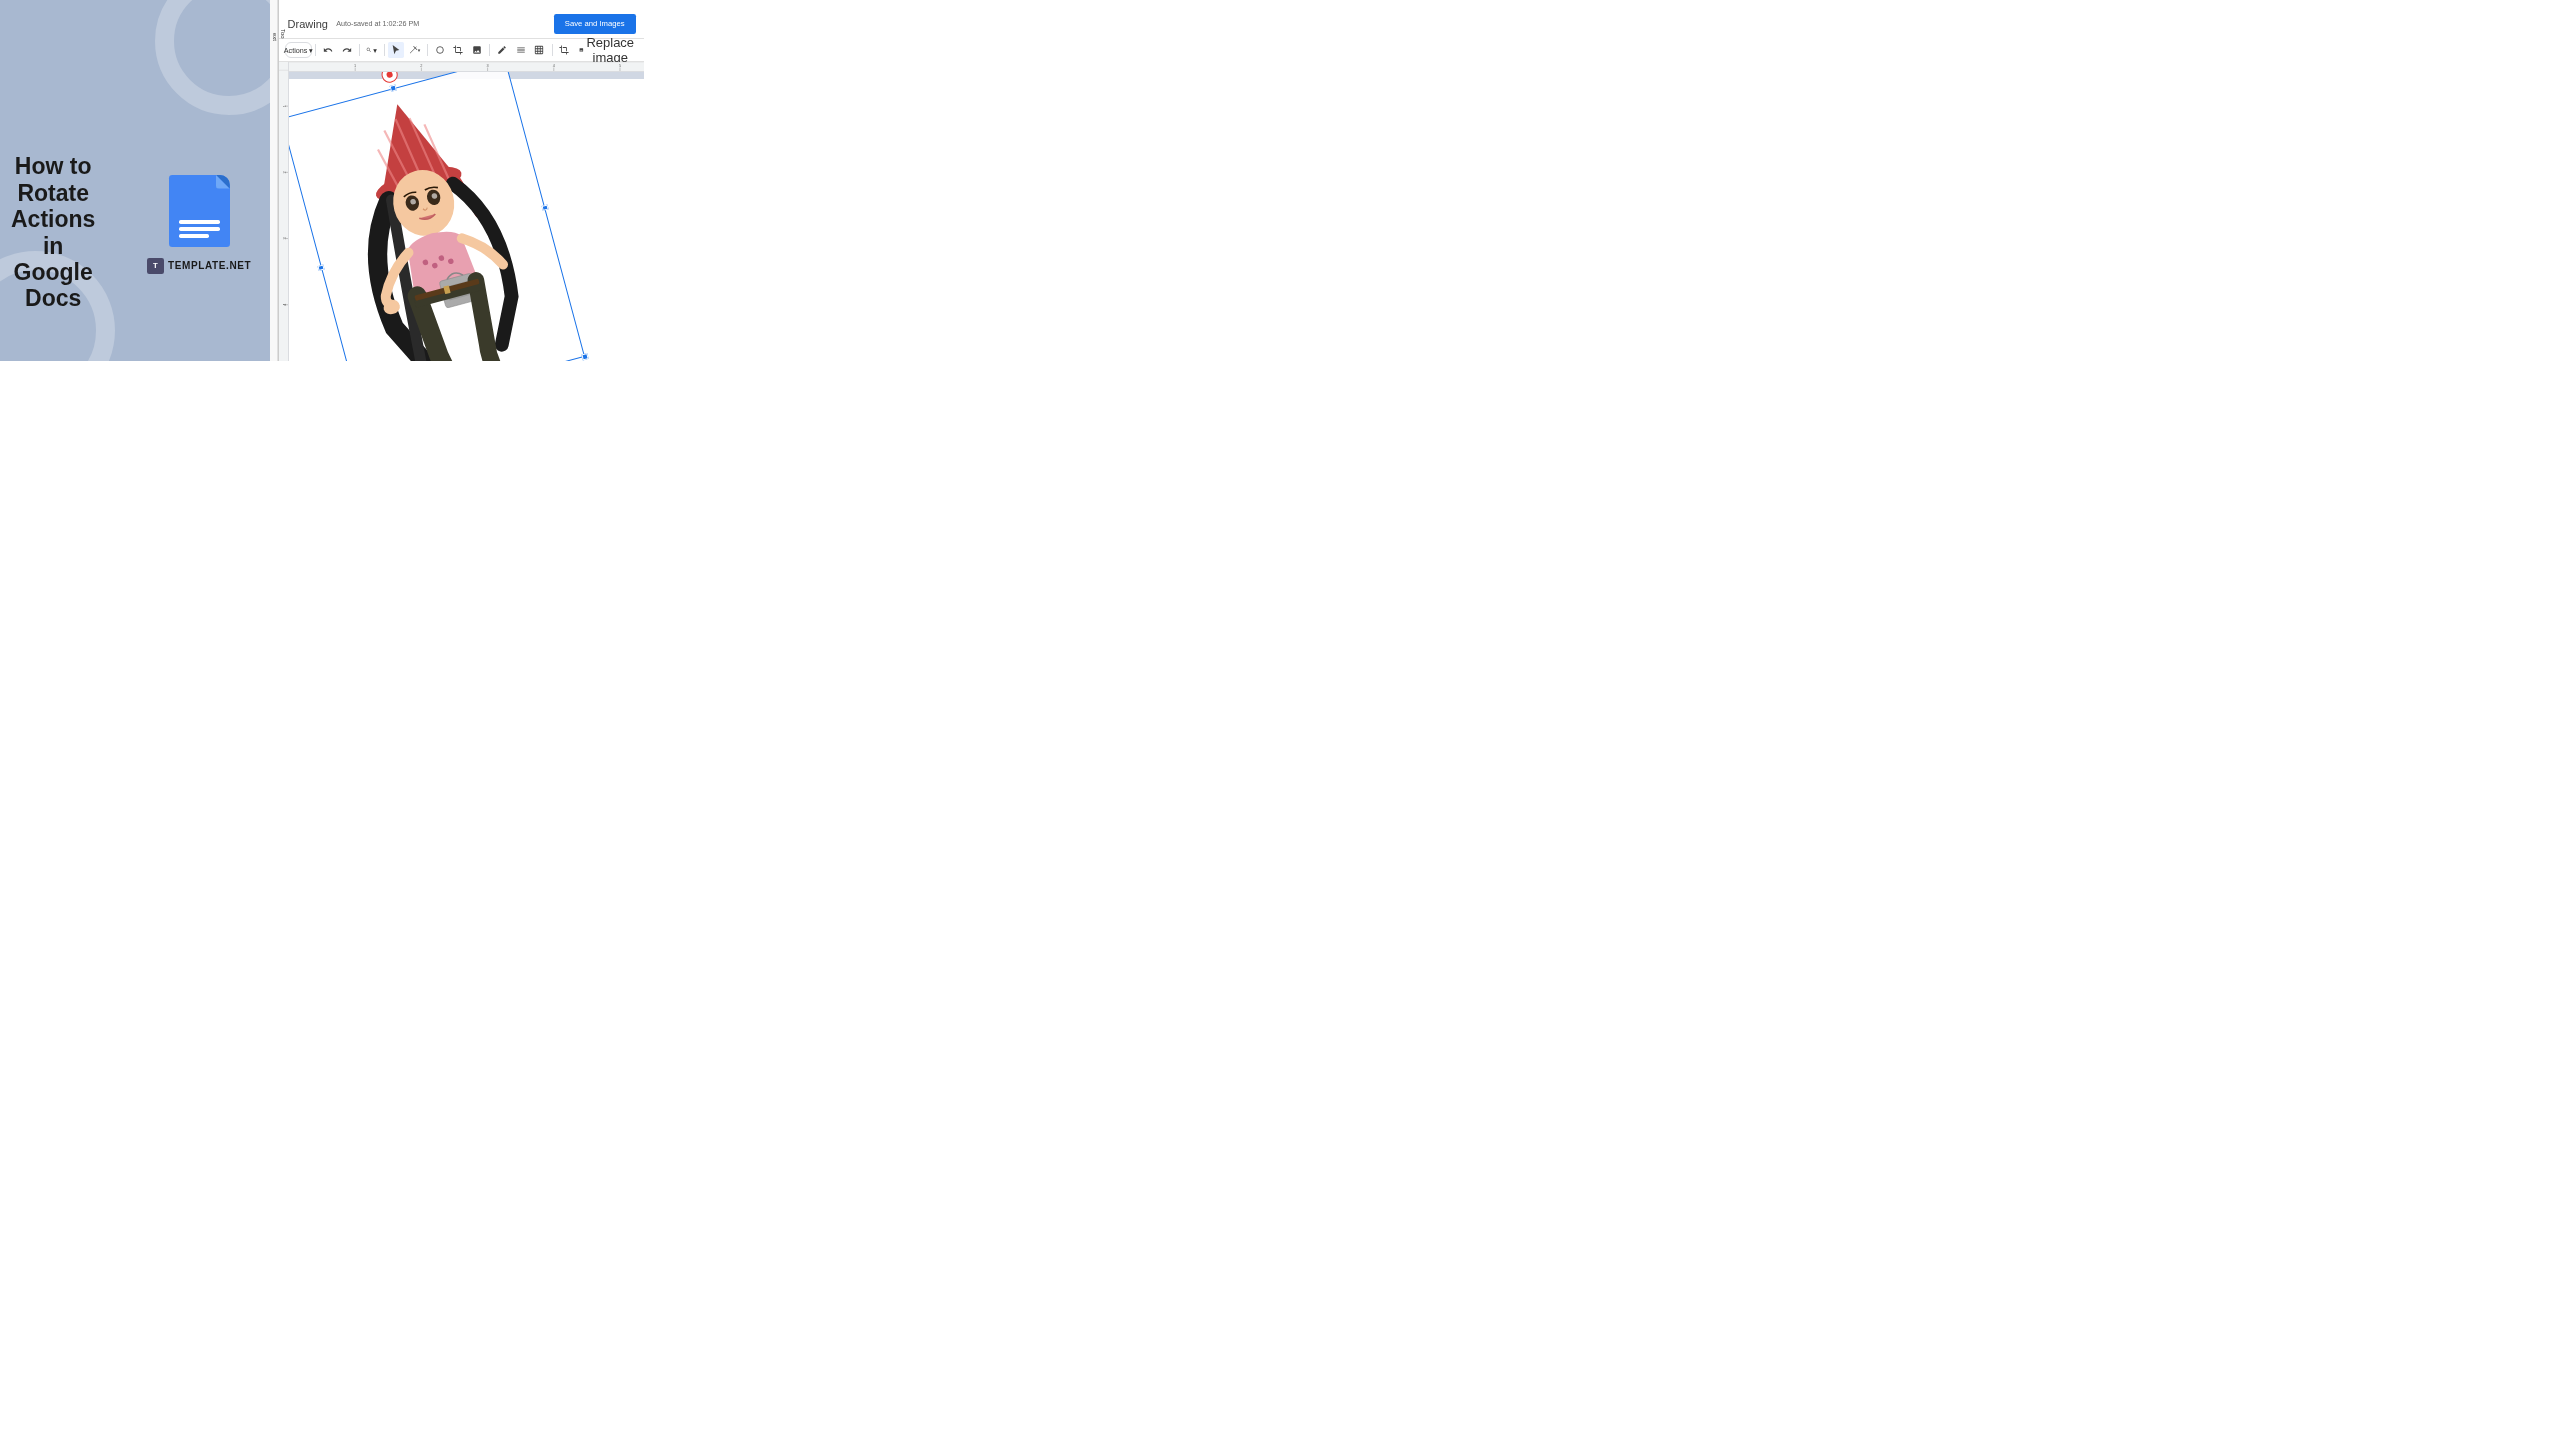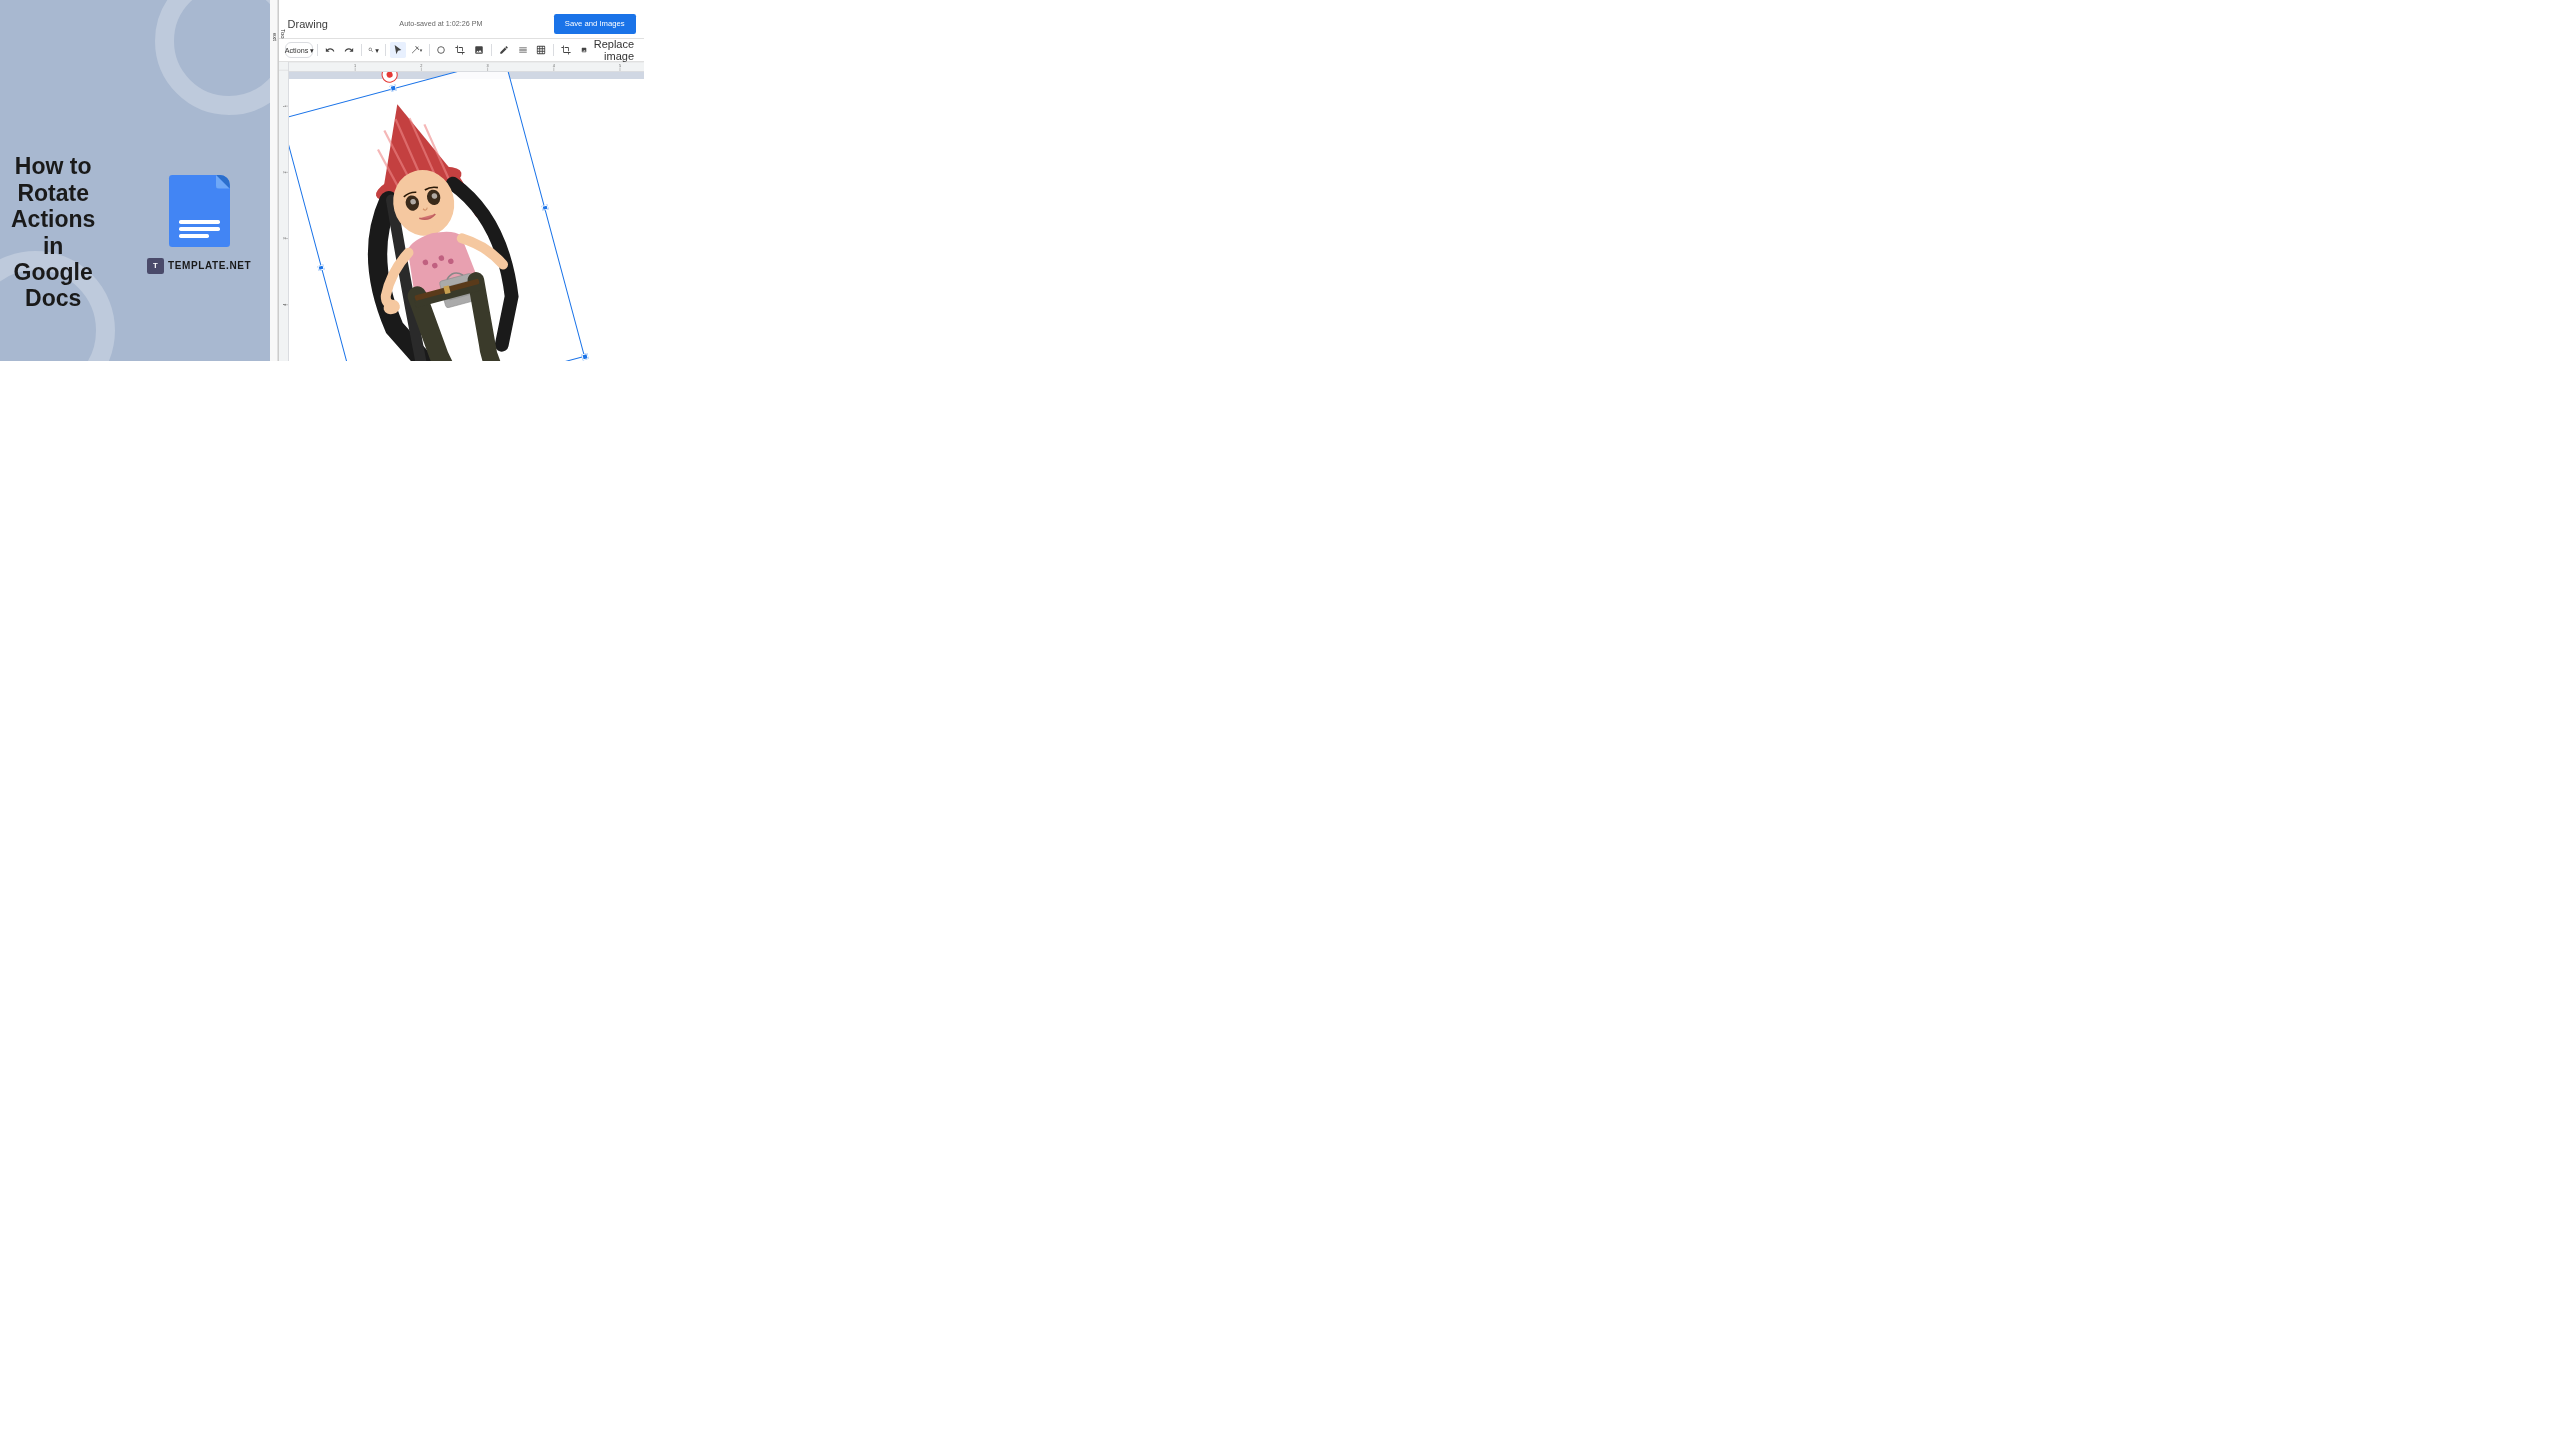--- a/index.html
+++ b/index.html
@@ -187,21 +187,21 @@
     }
 
     .drawing-title {
       font-size: 11px;
       color: #3c3c3c;
       font-weight: 400;
     }
 
     .auto-saved {
       flex: 1;
-      text-align: center;
+      text-align: left;
       font-size: 7.2px;
       color: #666;
     }
 
     .save-close-btn {
       background: #1a73e8;
       color: white;
       border: none;
       border-radius: 2.2px;
       padding: 5.5px 11px;
@@ -410,26 +410,25 @@
       padding: 2.8px 1.1px;
       white-space: nowrap;
     }
 
     
     .replace-image-btn {
       display: flex;
       align-items: center;
       gap: 2.8px;
       padding: 0 4.4px;
-      font-size: 11px;
+      font-size: 13px;
       color: #333;
       cursor: pointer;
       background: transparent;
       border: none;
-      text-align: right;
     }
 
     
     .zoom-btn {
       display: flex;
       align-items: center;
       gap: 1.7px;
       font-size: 7.2px;
       color: #333;
     }

